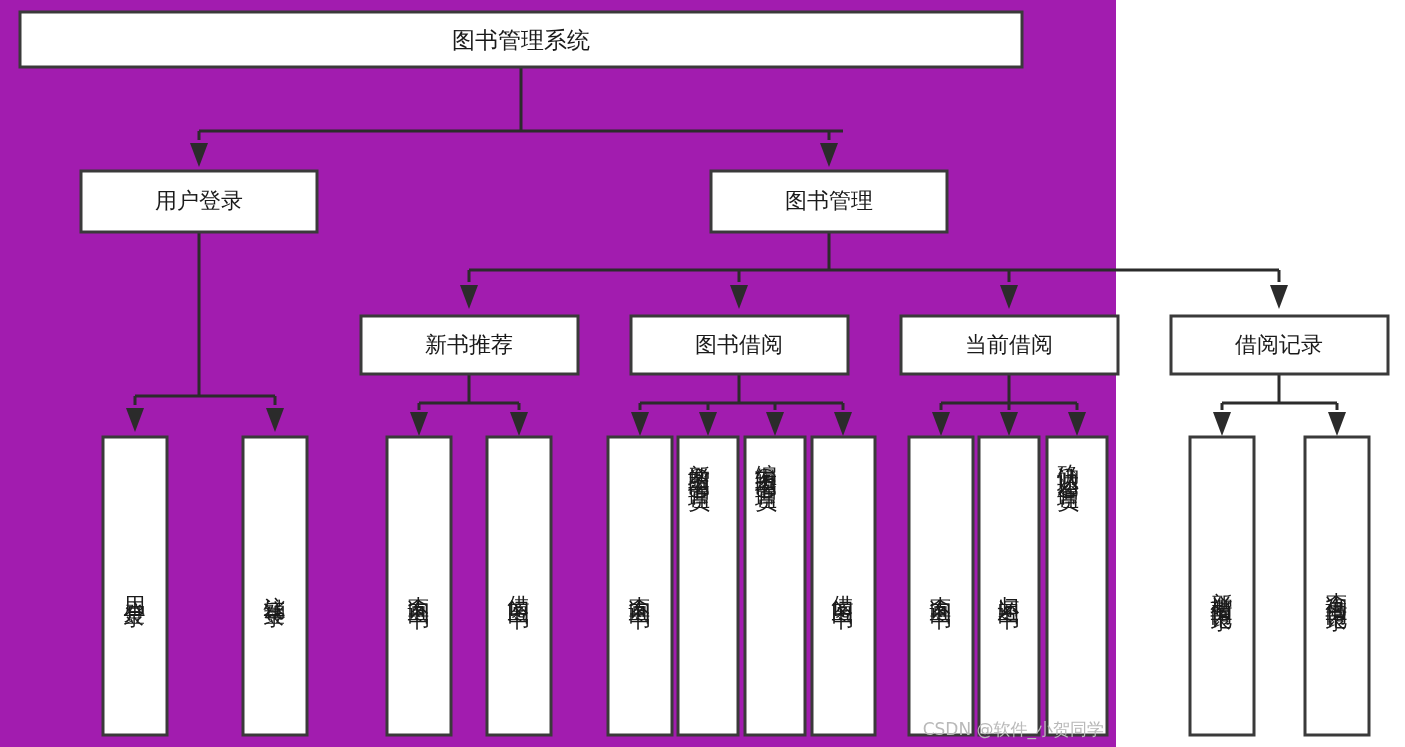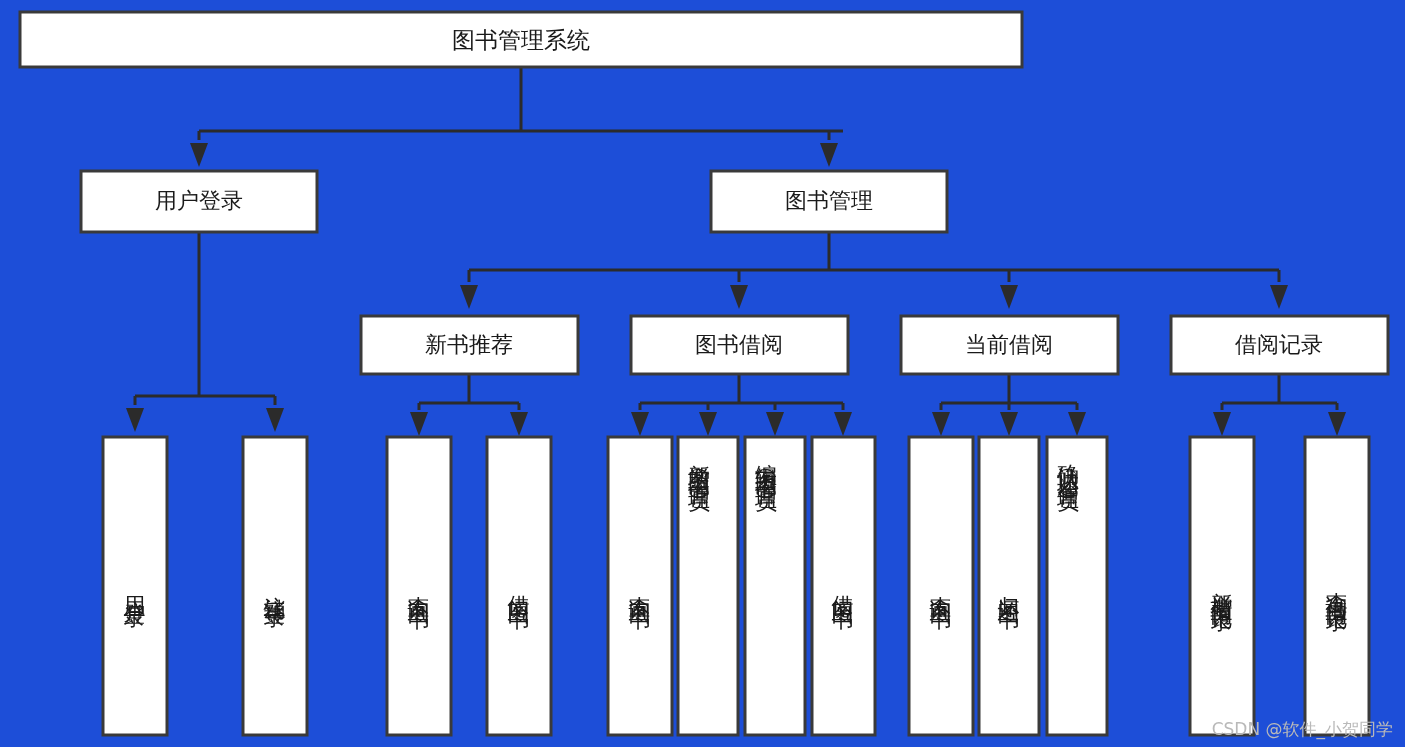--- a/index.html
+++ b/index.html
@@ -9,23 +9,23 @@
     background: #ffffff;
   }
   body {
     width: 1405px;
     height: 747px;
     font-family: "DejaVu Sans", "Liberation Sans", sans-serif;
     overflow: hidden;
   }
   #diagram-root {
     position: relative;
-    width: 1405px;
+    width: 1116px;
     height: 747px;
-    background: #1d4ed8;
+    background: #a21caf;
   }
   svg.diagram-canvas {
     position: absolute;
     top: 0;
     left: 0;
     width: 1405px;
     height: 747px;
     display: block;
   }
   .node-box {

